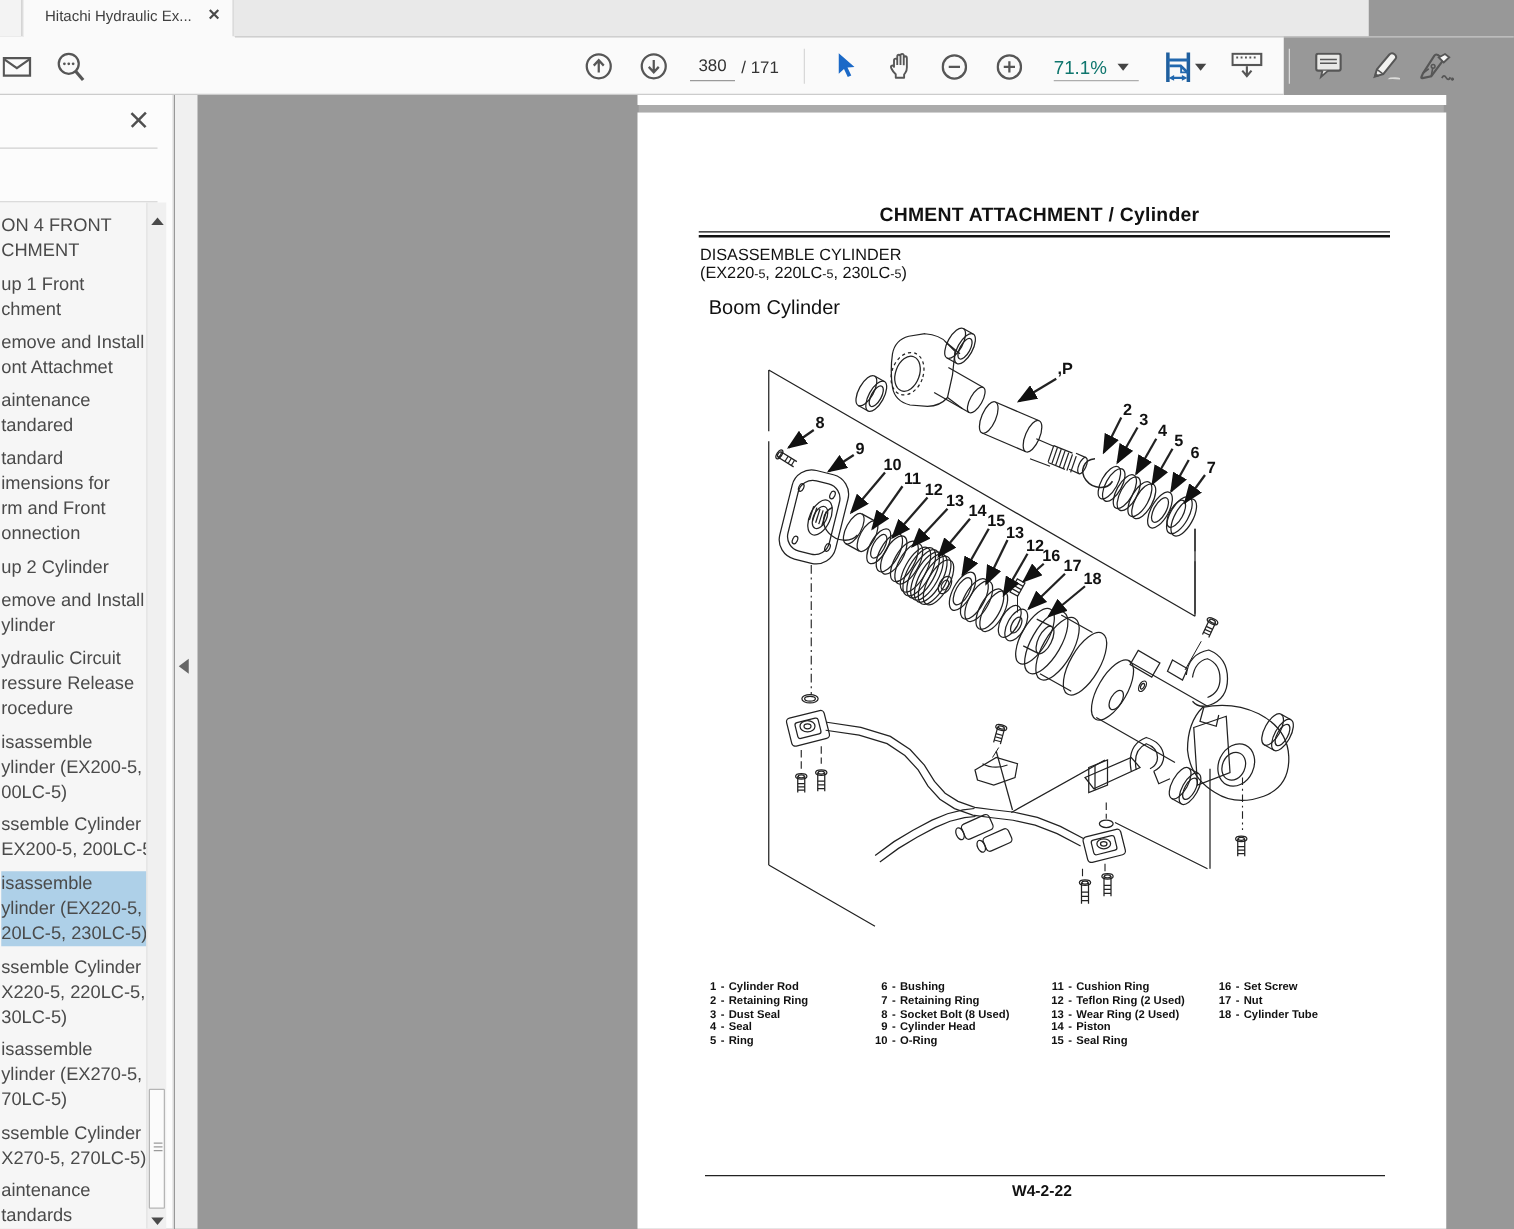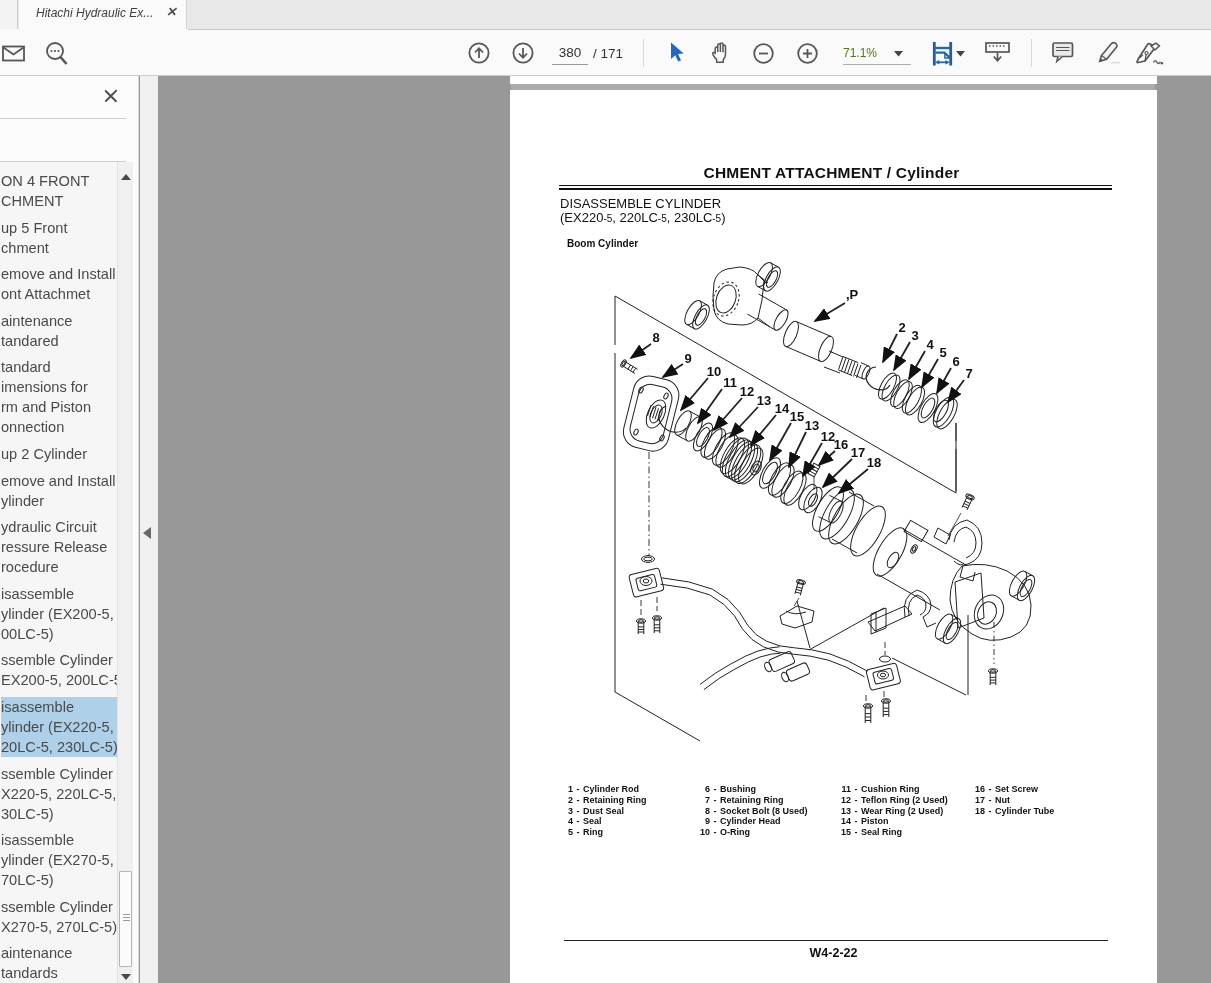--- a/index.html
+++ b/index.html
@@ -1,28 +1,28 @@
 <!DOCTYPE html>
 <html><head>
 <meta charset="utf-8">
 <style>
 * { margin:0; padding:0; box-sizing:border-box; }
 html,body { width:1211px; height:983px; overflow:hidden; background:#989898;
   font-family:"Liberation Sans", sans-serif; }
-#tabbar { position:absolute; left:0; top:0; width:1211px; height:29px; background:#e9e9e9;font-style:italic; }
+#tabbar { position:absolute; left:0; top:0; width:1095px; height:29px; background:#e9e9e9; }
 #tabcorner { position:absolute; left:0; top:0; width:18px; height:29px; background:#f3f3f3; border-right:1px solid #cccccc; }
 #tab { position:absolute; left:19px; top:0; width:168px; height:30px; background:#fafafa; border-right:1px solid #d2d2d2; }
 #tab .t { position:absolute; left:17px; top:6px; font-size:12px; color:#3f3f3f; }
 #tab .x { position:absolute; left:147px; top:4px; font-size:12.5px; color:#4a4a4a; font-weight:bold; }
-#toolbar { position:absolute; left:0; top:29px; width:1211px; height:47px; background:#fafafa; border-bottom:1px solid #cccccc; }
+#toolbar { position:absolute; left:0; top:29px; width:1027px; height:47px; background:#fafafa; border-bottom:1px solid #cccccc; }
 .ticon { position:absolute; }
 .sep { position:absolute; width:1px; background:#d8d8d8; top:10px; height:28px; }
 #pgnum { position:absolute; left:552px; top:15px; width:36px; text-align:center; font-size:13.5px; color:#333; border-bottom:1px solid #9a9a9a; height:21px; line-height:17px; }
 #pgtot { position:absolute; left:593px; top:17px; font-size:13.5px; color:#333; }
-#zoomtxt { position:absolute; left:843px; top:17px; width:68px; font-size:12px; color:#4d7c0f; border-bottom:1px solid #adadad; height:19px; }
+#zoomtxt { position:absolute; left:843px; top:17px; width:68px; font-size:15px; color:#0f766e; border-bottom:1px solid #adadad; height:19px; }
 #main { position:absolute; left:0; top:76px; width:1211px; height:907px; background:#989898; }
 #sidebar { position:absolute; left:0; top:0; width:139px; height:907px; background:#fcfcfc; border-right:1px solid #d8d8d8; }
 .sbx { position:absolute; left:104px; top:13px; width:13px; height:13px; }
 .sbx .b1,.sbx .b2 { position:absolute; left:-1px; top:5.7px; width:15.5px; height:1.7px; background:#4f4f4f; }
 .sbx .b1 { transform:rotate(45deg); } .sbx .b2 { transform:rotate(-45deg); }
 .sbrule { position:absolute; left:0; height:1px; background:#cfcfcf; width:126px; }
 #bmlist { position:absolute; left:0; top:86px; width:118px; height:821px; background:#f6f6f6; overflow:hidden; }
 #bmlist ul { list-style:none; margin:0; padding:9px 0 0 0; }
 #bmlist li { font-size:14.6px; line-height:20px; color:#4a4a4a; margin:0 0 6.6px 1px; white-space:pre; }
 #bmlist li.hl span { background:#aed0e8; display:inline-block; }
@@ -34,21 +34,21 @@
 #strip { position:absolute; left:140px; top:0; width:18px; height:907px; background:#f0f0f0; }
 #strip .handle { position:absolute; left:3px; top:451px; width:0; height:0; border-top:6px solid transparent; border-bottom:6px solid transparent; border-right:8px solid #666; }
 #pagetopsliver { position:absolute; left:510px; top:0; width:647px; height:8px; background:#fff; }
 #pagegap { position:absolute; left:511px; top:8px; width:644px; height:6px; background:#ababab; }
 #page { position:absolute; left:510px; top:14px; width:647px; height:893px; background:#fff; color:#111; }
 #hdr { position:absolute; left:45px; top:74px; width:553px; text-align:center; font-size:15.5px; font-weight:bold; letter-spacing:0.2px; }
 #rule1 { position:absolute; left:49px; top:95px; width:553px; height:1px; background:#111; }
 #rule2 { position:absolute; left:49px; top:97.5px; width:553px; height:2.5px; background:#111; }
 #sub1 { position:absolute; left:50px; top:107px; font-size:13px; font-weight:normal; line-height:13.5px; }
 #sub1 .small5 { font-size:10px; }
-#boomcyl { position:absolute; left:57px; top:148px; font-size:10px; font-weight:bold; }
+#boomcyl { position:absolute; left:57px; top:148px; font-size:16px; font-weight:normal; }
 #plist { position:absolute; left:0; top:694px; width:647px; font-size:9px; line-height:10.8px; color:#111; }
 .plcol { position:absolute; top:0; white-space:nowrap; }
 .plcol .r { display:block;font-weight:bold; }
 .plcol .num { display:inline-block; width:14px; text-align:right; }
 .plcol .dash { display:inline-block; width:10px; text-align:center; }
 #frule { position:absolute; left:54px; top:850px; width:544px; height:1px; background:#222; }
 #fnum { position:absolute; left:0px; top:856px; width:647px; text-align:center; font-size:12.5px; font-weight:bold; }
 #diag .ar { stroke-width:1.8; }
 svg text { font-family:"Liberation Sans", sans-serif; font-weight:bold; font-size:13px; fill:#111; stroke:none; }
 </style>
@@ -146,29 +146,29 @@
     <div class="sbx">
         <div class="b1"></div>
         <div class="b2"></div>
       </div>
     <div class="sbrule" style="top:42px"></div>
     <div class="sbrule" style="top:85px"></div>
     <div id="bmlist">
       <ul>
         <li>ON 4 FRONT
 CHMENT</li>
-        <li>up 5 Front
+        <li>up 1 Front
 chment</li>
         <li>emove and Install
 ont Attachmet</li>
         <li>aintenance
 tandared</li>
         <li>tandard
 imensions for
-rm and Piston
+rm and Front
 onnection</li>
         <li>up 2 Cylinder</li>
         <li>emove and Install
 ylinder</li>
         <li>ydraulic Circuit
 ressure Release
 rocedure</li>
         <li>isassemble
 ylinder (EX200-5,
 00LC-5)</li>

